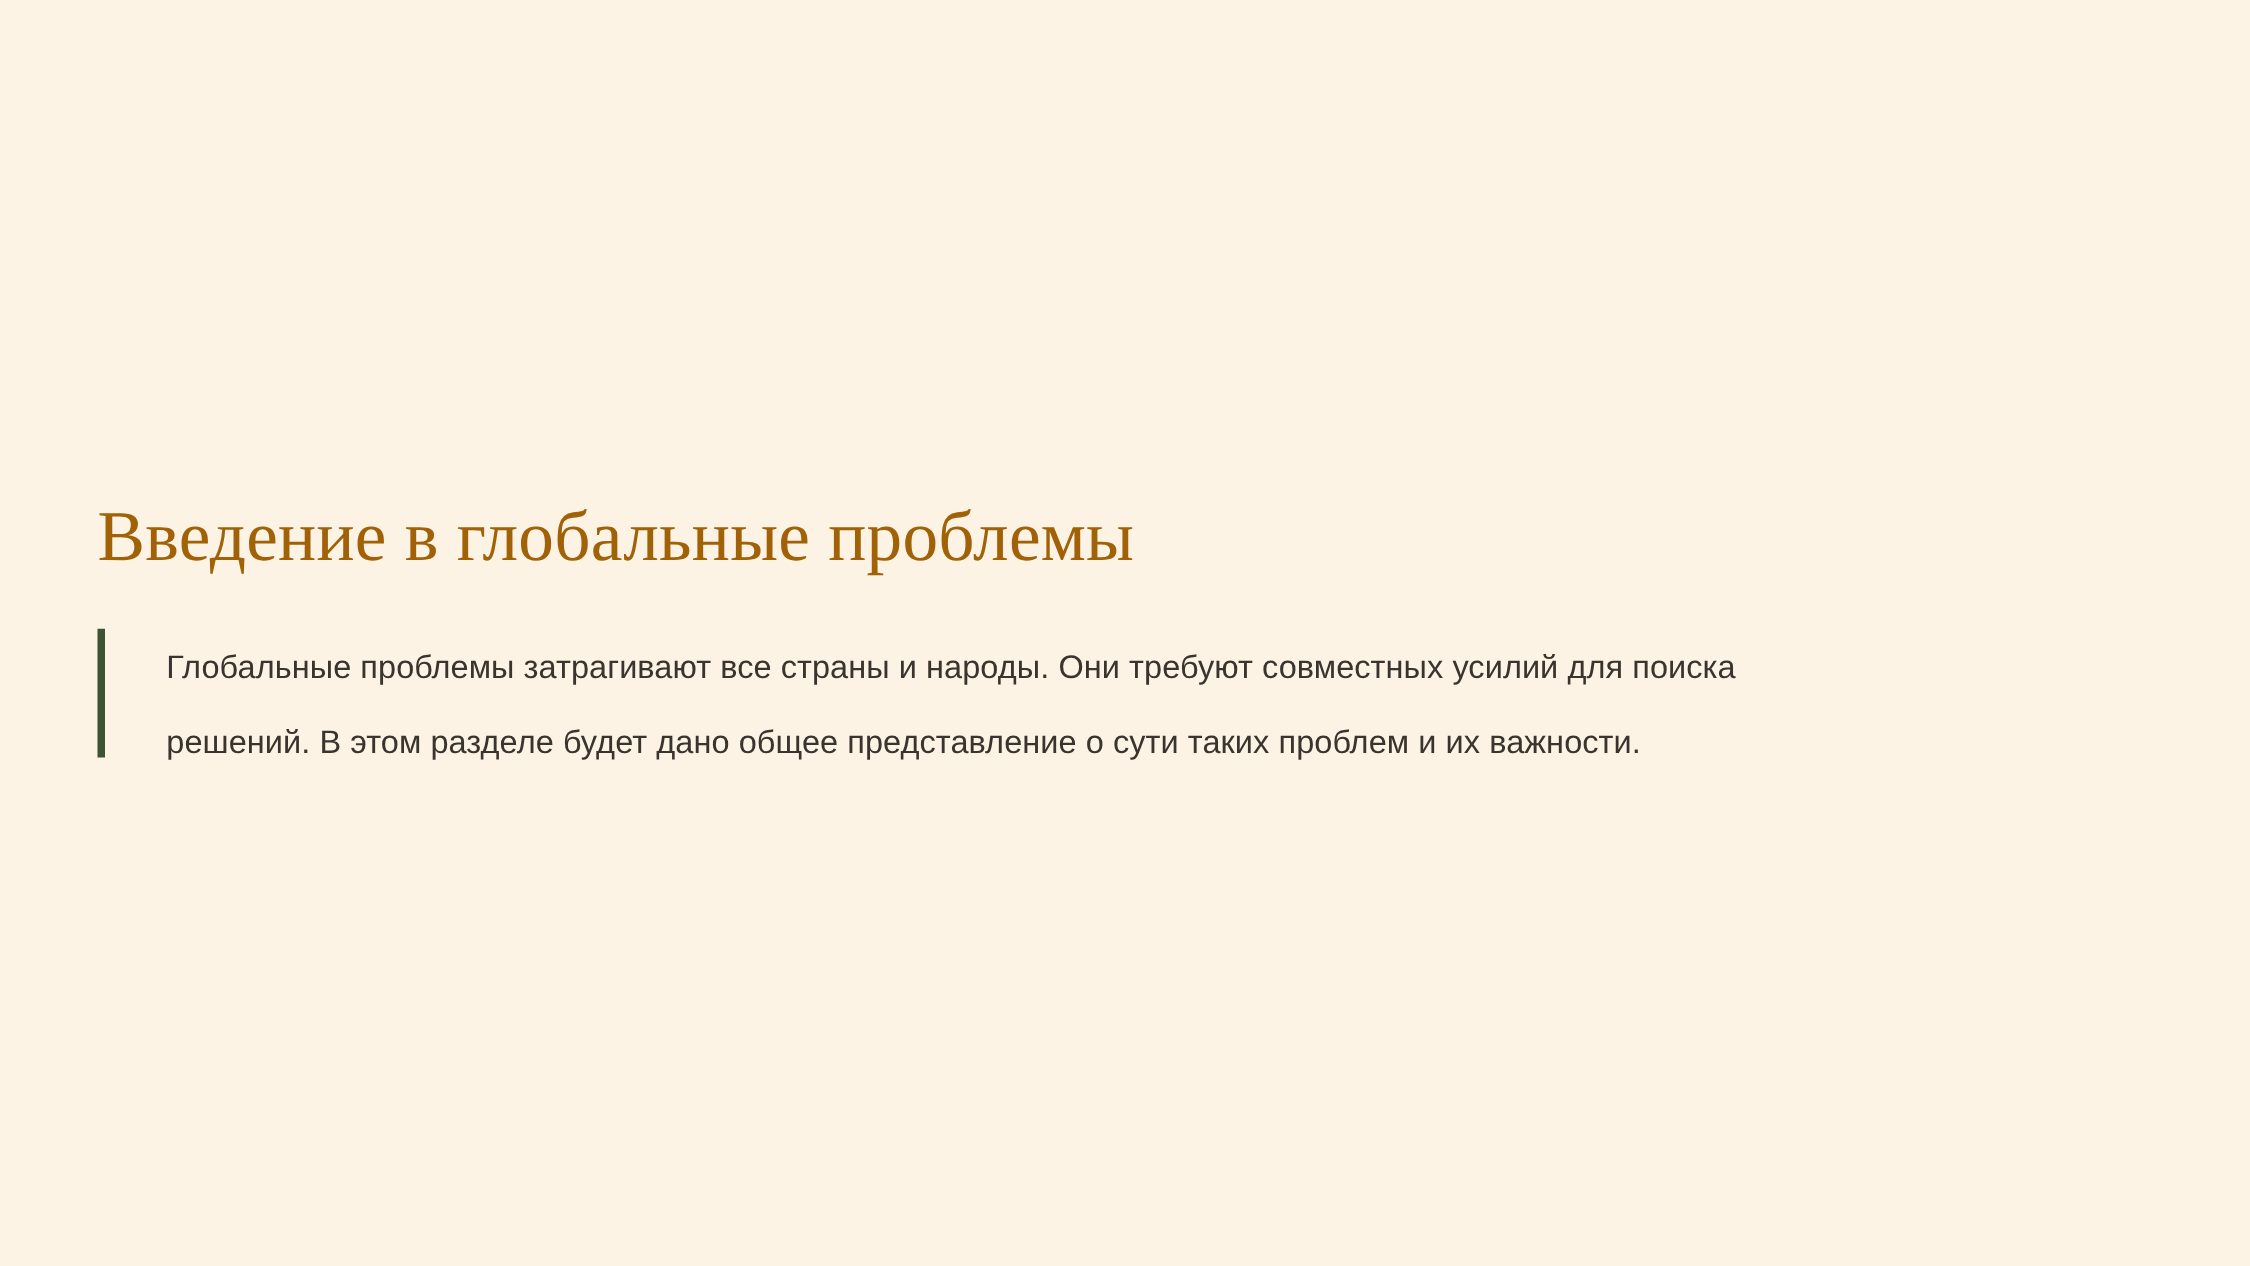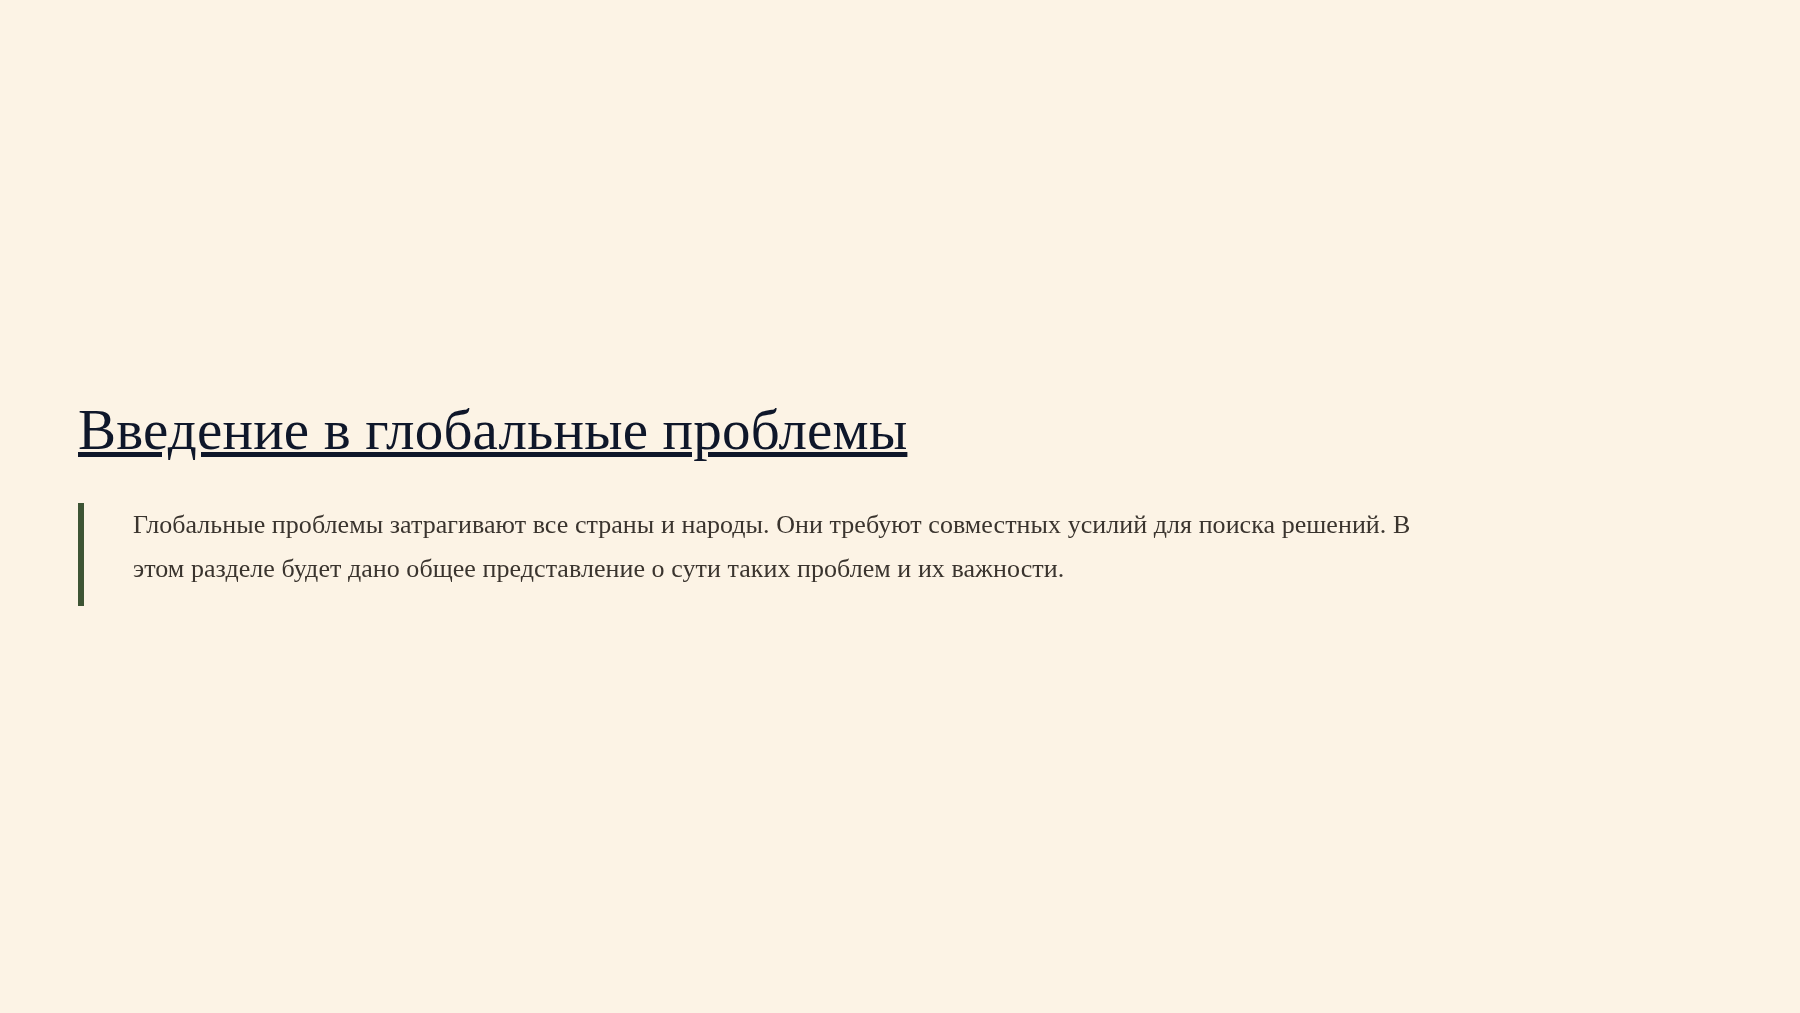--- a/index.html
+++ b/index.html
@@ -28,46 +28,45 @@
     left: 78px;
     top: 398px;
     width: 1680px;
   }
 
   .page-title {
     font-family: "Liberation Serif", "DejaVu Serif", serif;
     font-size: 57px;
     line-height: 1.12;
     font-weight: 400;
-    color: #0f172a;
+    color: #a16207;
     letter-spacing: 0.2px;
     white-space: nowrap;
-    text-decoration: underline;
   }
 
   .lead-block {
     position: relative;
     margin-top: 41px;
     padding-left: 55px;
     min-height: 103px;
   }
 
   .accent-bar {
     position: absolute;
     left: 0;
     top: 0;
     width: 6px;
     height: 103px;
     background: #3D5434;
   }
 
   .lead-text {
-    font-family: Liberation Serif, serif;
+    font-family: Liberation Sans, sans-serif;
     font-size: 26px;
-    line-height: 44px;
+    line-height: 60px;
     font-weight: 400;
     color: #3A342E;
     max-width: 1290px;
     letter-spacing: 0.05px;
   }
 </style>
 </head>
 <body>
 
 <div class="slide">

